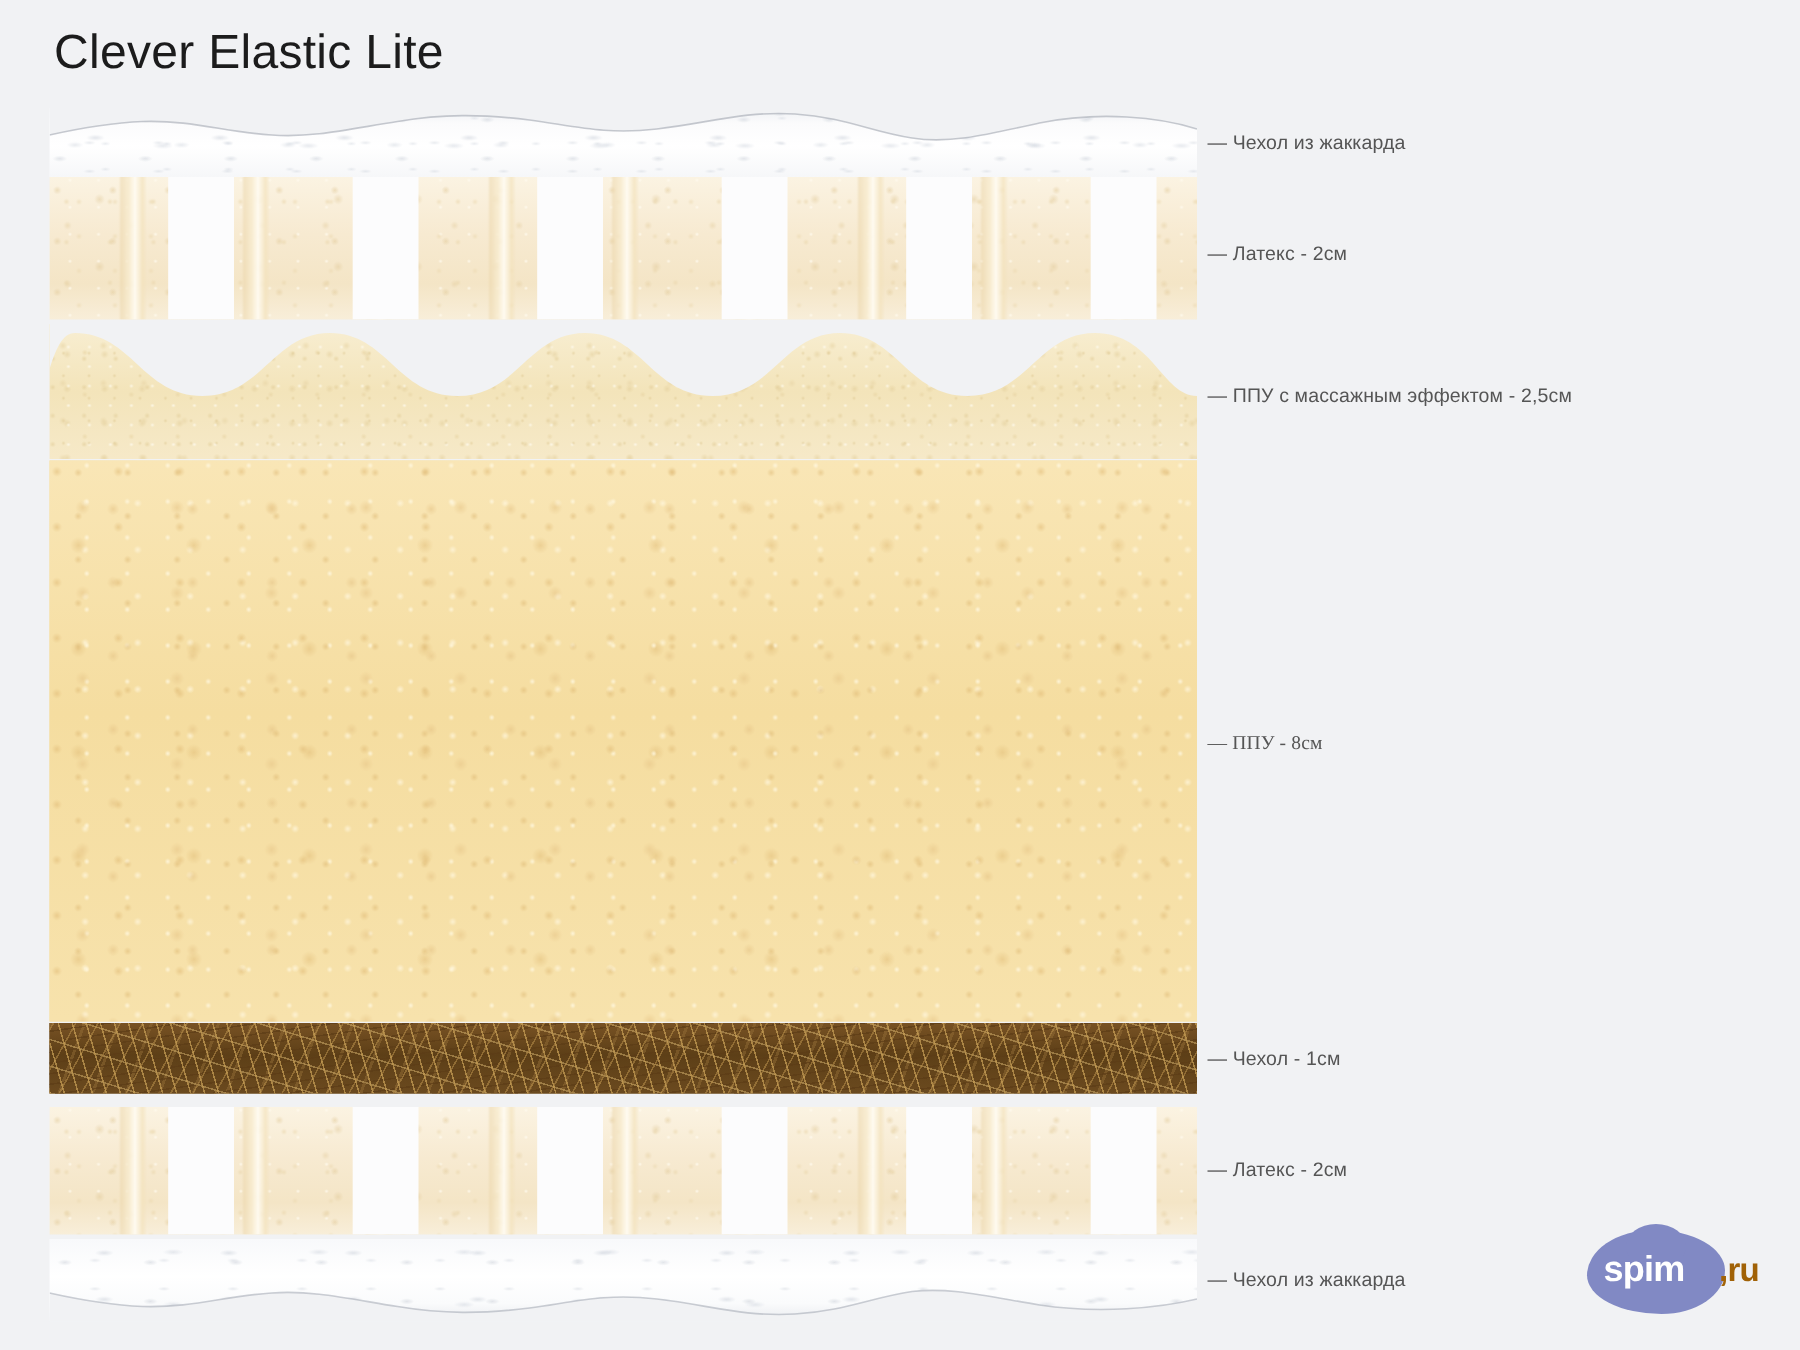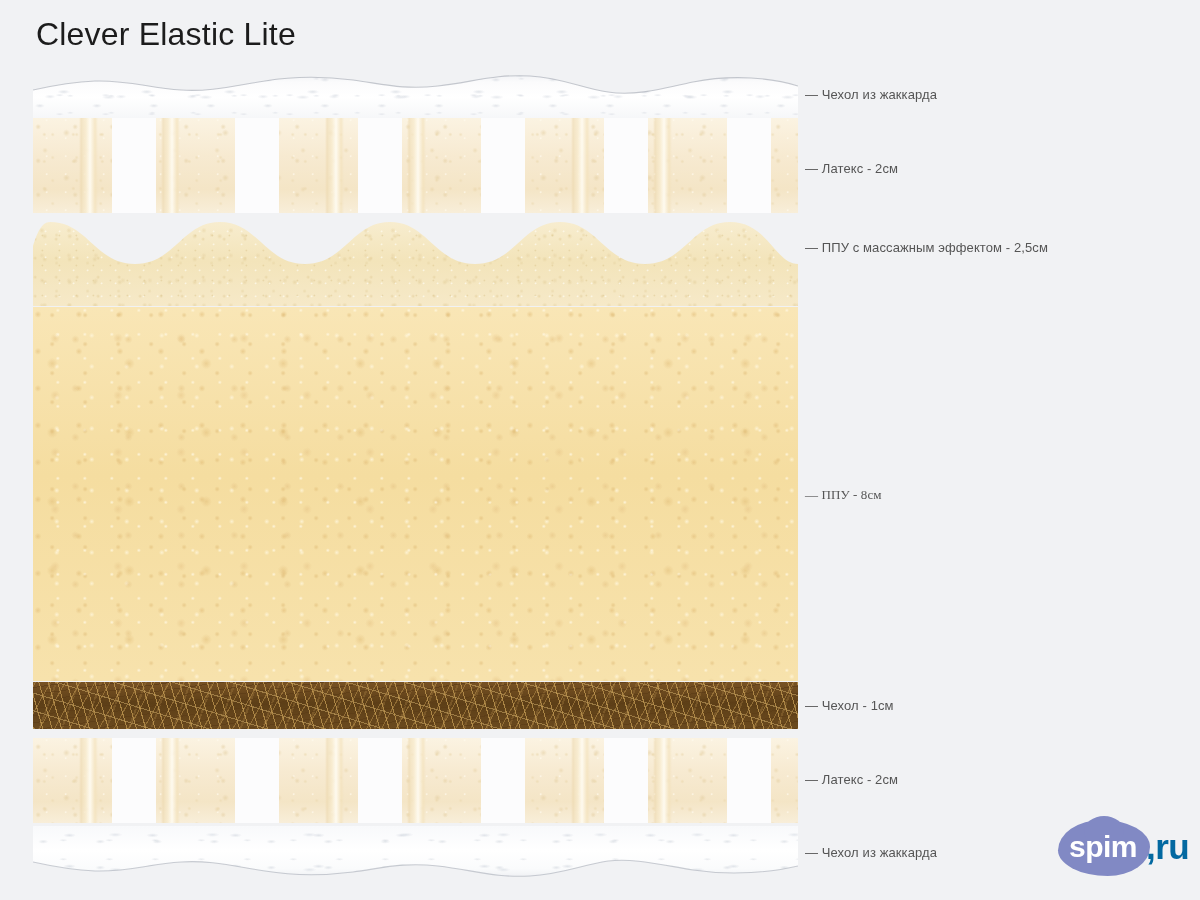--- a/index.html
+++ b/index.html
@@ -178,33 +178,33 @@
     top: 0px;
     width: 40px;
     height: 30px;
     background: #8189c4;
     border-radius: 50%;
   }
   #site-logo .word-spim {
     position: absolute;
     left: 11px;
     top: 14px;
-    font-size: 30px;
+    font-size: 24px;
     font-weight: bold;
     color: #ffffff;
     letter-spacing: -0.5px;
     line-height: 34px;
   }
   #site-logo .word-ru {
     position: absolute;
     left: 88px;
     top: 14px;
-    font-size: 35px;
+    font-size: 22px;
     font-weight: bold;
-    color: #0369a1;
+    color: #a16207;
     letter-spacing: -0.5px;
     line-height: 34px;
   }
 </style>
 </head>
 <body>
 
 <div id="page-title">Clever Elastic Lite</div>
 
 <div id="mattress-diagram">
@@ -260,21 +260,21 @@
                C530,48 548,39 575,35 C600,32 624,38 660,44 C700,50 740,46 765,40" fill="none" stroke="#9aa0ab" stroke-width="1.1" opacity=".5"></path>
     </svg>
   </div>
 
   <div class="label" style="top:87px;">
     <span>— Чехол из жаккарда</span>
   </div>
   <div class="label" style="top:161px;">
     <span>— Латекс - 2см</span>
   </div>
-  <div class="label" style="top:240px;">
+  <div class="label" style="top:256px;">
     <span>— ППУ с массажным эффектом - 2,5см</span>
   </div>
   <div class="label" style="top:487px;font-family:Liberation Serif, serif;">
     <span>— ППУ - 8см</span>
   </div>
   <div class="label" style="top:698px;">
     <span>— Чехол - 1см</span>
   </div>
   <div class="label" style="top:772px;">
     <span>— Латекс - 2см</span>

